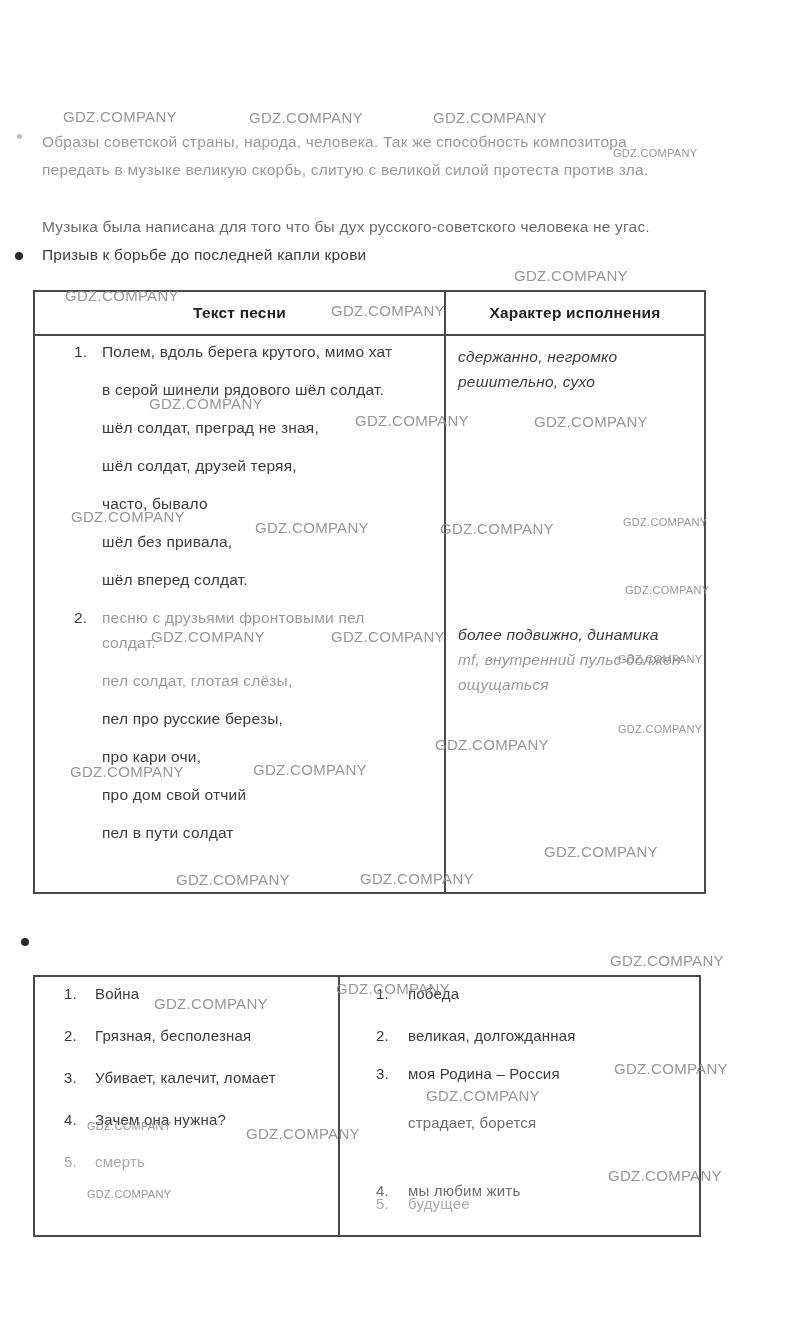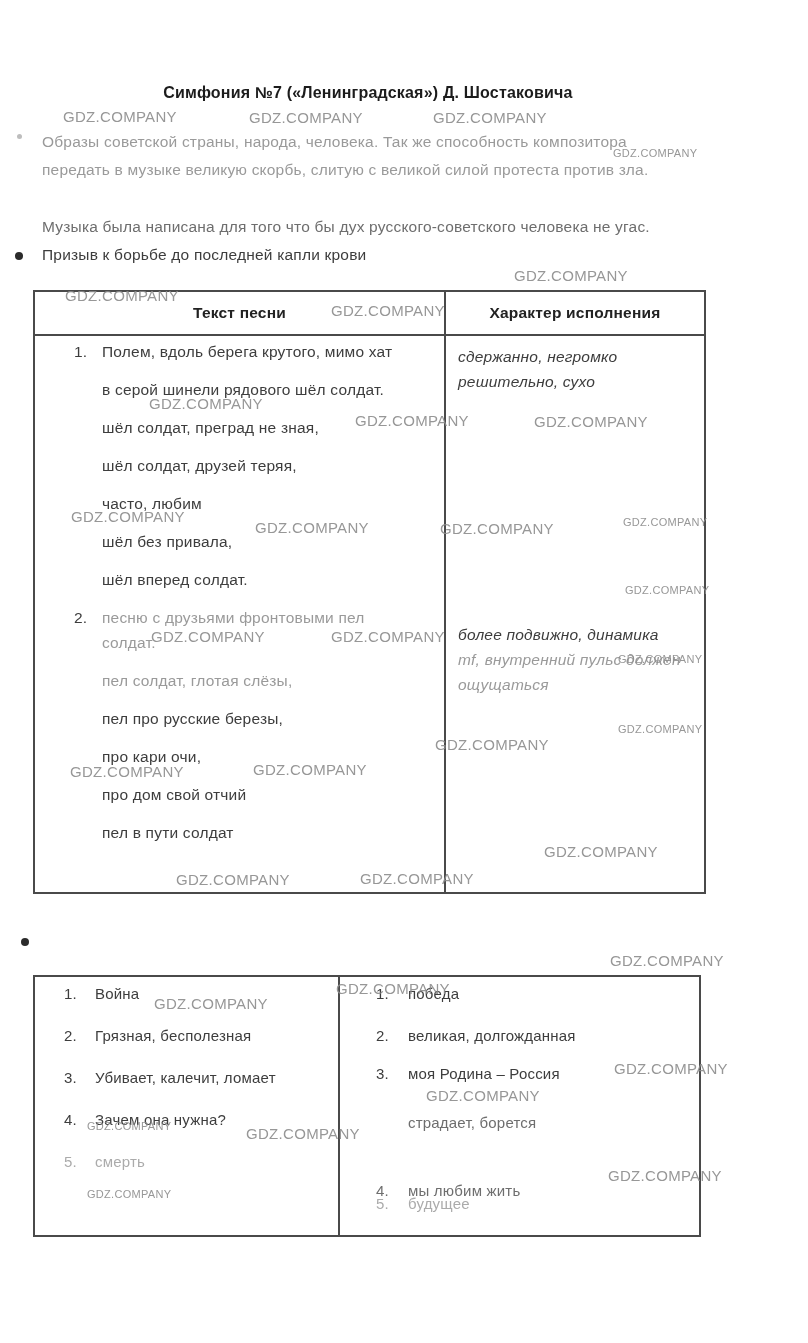--- a/index.html
+++ b/index.html
@@ -64,21 +64,20 @@
   .wm {
     position:absolute; color:#8c8c8c; white-space:nowrap;
     font-family:"Liberation Sans", sans-serif; letter-spacing:0.3px; opacity:0.9;margin-left:25px;
   }
 </style>
 </head>
 <body>
 
 <div class="page">
 
-  <div class="title">Симфония №7 («Ленинградская») Д. Шостаковича</div>
 
   <div class="bullet faint" style="left:17px; top:134px; width:5px; height:5px;"></div>
 
   <div class="intro">
     <div class="iline dim">Образы советской страны, народа, человека. Так же способность композитора</div>
     <div class="iline dim">передать в музыке великую скорбь, слитую с великой силой протеста против зла.</div>
     <div class="iline semi">Музыка была написана для того что бы дух русского-советского человека не угас.</div>
     <div class="iline">Призыв к борьбе до последней капли крови</div>
   </div>
 
@@ -91,21 +90,21 @@
     </div>
     <div class="t1-body">
       <div class="t1-left">
         <div class="row-num" style="left:39px; top:7px;">1.</div>
         <div class="row-num" style="left:39px; top:273px;">2.</div>
 
         <div class="sline">Полем, вдоль берега крутого, мимо хат</div>
         <div class="sline">в серой шинели рядового шёл солдат.</div>
         <div class="sline">шёл солдат, преград не зная,</div>
         <div class="sline">шёл солдат, друзей теряя,</div>
-        <div class="sline">часто, любим</div>
+        <div class="sline">часто, бывало</div>
         <div class="sline">шёл без привала,</div>
         <div class="sline">шёл вперед солдат.</div>
 
         <div class="sline tight dim">песню с друзьями фронтовыми пел</div>
         <div class="sline dim">солдат.</div>
         <div class="sline dim">пел солдат, глотая слёзы,</div>
         <div class="sline">пел про русские березы,</div>
         <div class="sline">про кари очи,</div>
         <div class="sline">про дом свой отчий</div>
         <div class="sline">пел в пути солдат</div>

